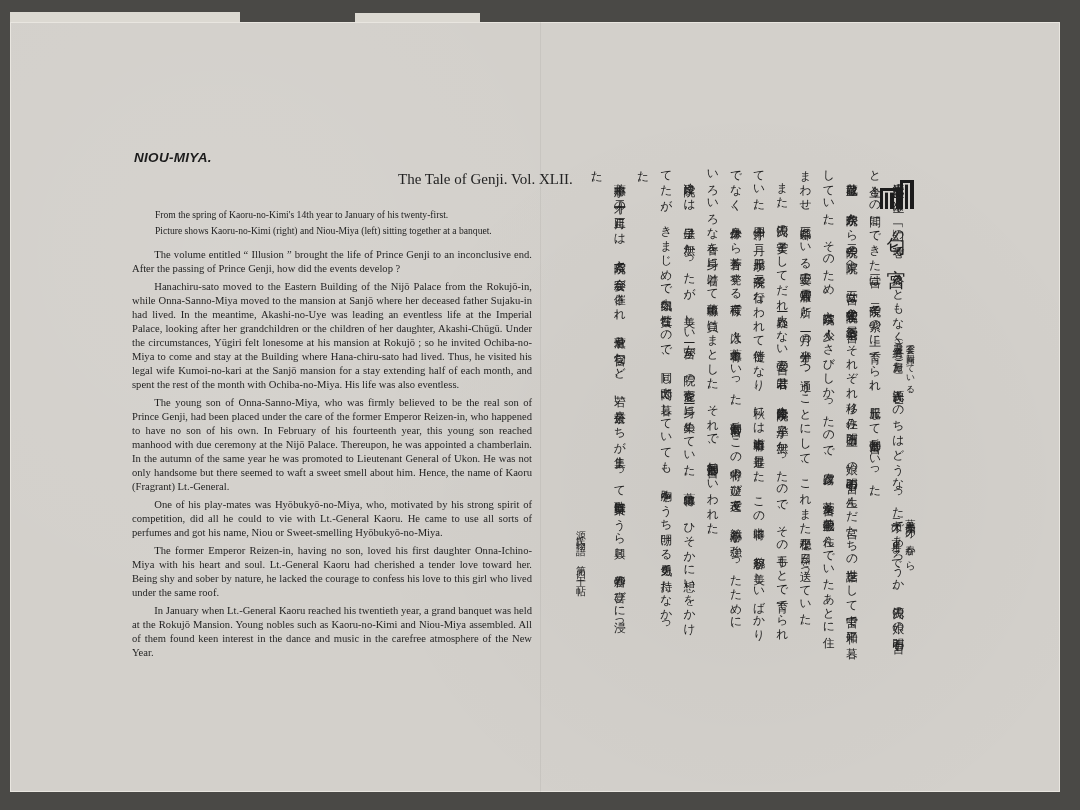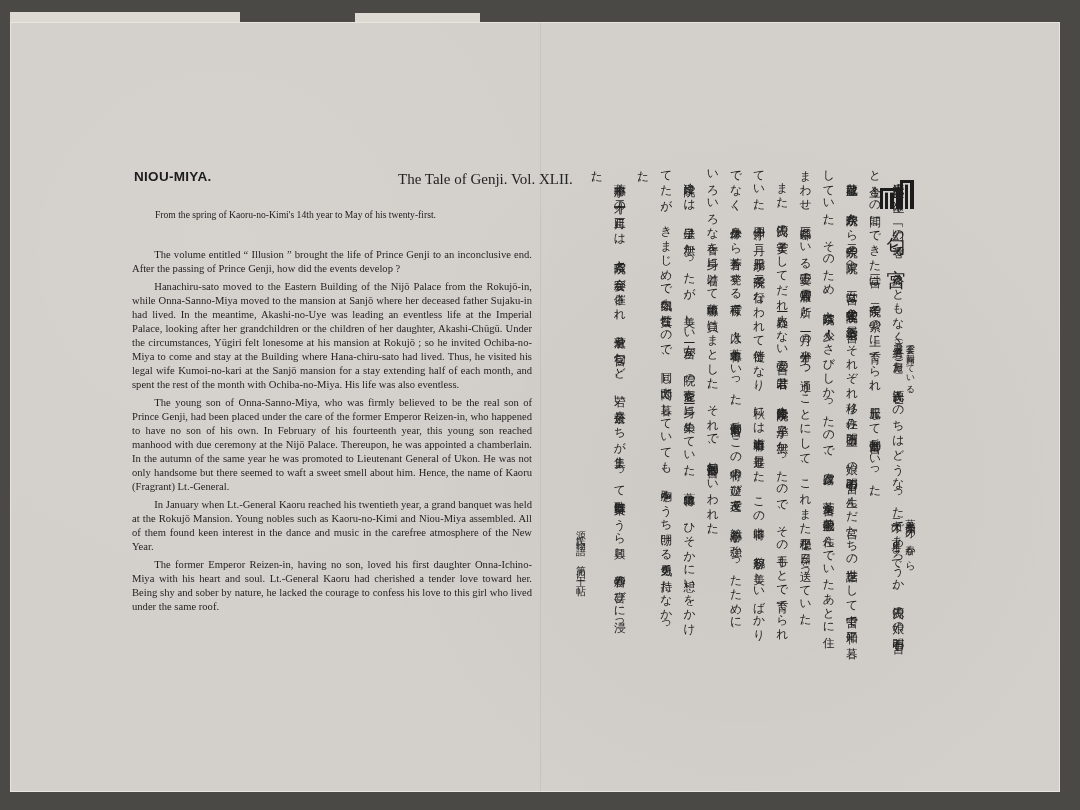--- a/index.html
+++ b/index.html
@@ -21,23 +21,23 @@
   .torn-strip {
     position: absolute; left: 10px; top: 12px; height: 14px; background: #dcd9d2;
   }
   .fold {
     position: absolute; left: 540px; top: 22px; width: 1px; height: 770px;
     background: rgba(0,0,0,0.05);
   }
   
   .en-page { position: absolute; left: 0; top: 0; width: 1080px; height: 810px; }
   .en-title {
-    position: absolute; left: 134px; top: 169px;
+    position: absolute; left: 134px; top: 150px;
     font-family: "Liberation Sans", "DejaVu Sans", sans-serif;
-    font-weight: bold; font-size: 13.5px; color: #1c1c1c; letter-spacing: 0.3px;
+    font-weight: bold; font-size: 13.5px; color: #1c1c1c; letter-spacing: 0.3px; font-style: italic;
   }
   .en-series {
     position: absolute; left: 398px; top: 171px;
     font-size: 15px; color: #222;
   }
   .en-summary {
     position: absolute; left: 155px; top: 207px; width: 380px;
     font-size: 9.6px; line-height: 16px; color: #222;
   }
   .en-summary div { white-space: nowrap; }
@@ -85,28 +85,30 @@
 
 <div class="torn-strip" style="width:230px;"></div>
 <div class="torn-strip" style="left:355px; width:125px; top:13px;"></div>
 <div class="sheet"></div>
 <div class="fold"></div>
 
 <section class="en-page">
   <div class="en-title">NIOU-MIYA.</div>
   <div class="en-series">The Tale of Genji.  Vol. XLII.</div>
   <div class="en-summary">
-    <div>From the spring of Kaoru-no-Kimi's 14th year to May of his twenty-first.</div>
+    <div>From the spring of Kaoru-no-Kimi's 14th year to January of his twenty-first.</div>
+    <div>Picture shows Kaoru-no-Kimi (right) and Niou-Miya (left) sitting together at a banquet.</div>
   </div>
   <div class="en-body">
     <p>The volume entitled “ Illusion ” brought the life of Prince Genji to an inconclusive end.  After the passing of Prince Genji, how did the events develop ?</p>
     <p>Hanachiru-sato moved to the Eastern Building of the Nijō Palace from the Rokujō-in, while Onna-Sanno-Miya moved to the mansion at Sanjō where her deceased father Sujaku-in had lived.  In the meantime, Akashi-no-Uye was leading an eventless life at the Imperial Palace, looking after her grandchildren or the children of her daughter, Akashi-Chūgū.  Under the circumstances, Yūgiri felt lonesome at his mansion at Rokujō ; so he invited Ochiba-no-Miya to come and stay at the Building where Hana-chiru-sato had lived.  Thus, he visited his legal wife Kumoi-no-kari at the Sanjō mansion for a stay extending half of each month, and spent the rest of the month with Ochiba-no-Miya.  His life was also eventless.</p>
     <p>The young son of Onna-Sanno-Miya, who was firmly believed to be the real son of Prince Genji, had been placed under the care of the former Emperor Reizen-in, who happened to have no son of his own.  In February of his fourteenth year, this young son reached manhood with due ceremony at the Nijō Palace.  Thereupon, he was appointed a chamberlain.  In the autumn of the same year he was promoted to Lieutenant General of Ukon.  He was not only handsome but there seemed to waft a sweet smell about him.  Hence, the name of Kaoru (Fragrant) Lt.-General.</p>
+    <p>One of his play-mates was Hyōbukyō-no-Miya, who, motivated by his strong spirit of competition, did all he could to vie with Lt.-General Kaoru.  He came to use all sorts of perfumes and got his name, Niou or Sweet-smelling Hyōbukyō-no-Miya.</p>
+    <p>The former Emperor Reizen-in, having no son, loved his first daughter Onna-Ichino-Miya with his heart and soul.  Lt.-General Kaoru had cherished a tender love toward her.  Being shy and sober by nature, he lacked the courage to confess his love to this girl who lived under the same roof.</p>
     <p>In January when Lt.-General Kaoru reached his twentieth year, a grand banquet was held at the Rokujō Mansion.  Young nobles such as Kaoru-no-Kimi and Niou-Miya assembled.  All of them found keen interest in the dance and music in the carefree atmosphere of the New Year.</p>
-    <p>The former Emperor Reizen-in, having no son, loved his first daughter Onna-Ichino-Miya with his heart and soul.  Lt.-General Kaoru had cherished a tender love toward her.  Being shy and sober by nature, he lacked the courage to confess his love to this girl who lived under the same roof.</p>
   </div>
 </section>
 
 <section class="jp-page">
   <svg class="jp-logo" viewBox="0 0 34 29">
     <rect x="0" y="8" width="34" height="21" fill="#1c1c1c"></rect>
     <rect x="20" y="0" width="14" height="29" fill="#1c1c1c"></rect>
     <rect x="3" y="12" width="2" height="17" fill="#d3d0cb"></rect>
     <rect x="8" y="12" width="2" height="17" fill="#d3d0cb"></rect>
     <rect x="14" y="12" width="2" height="17" fill="#d3d0cb"></rect>

